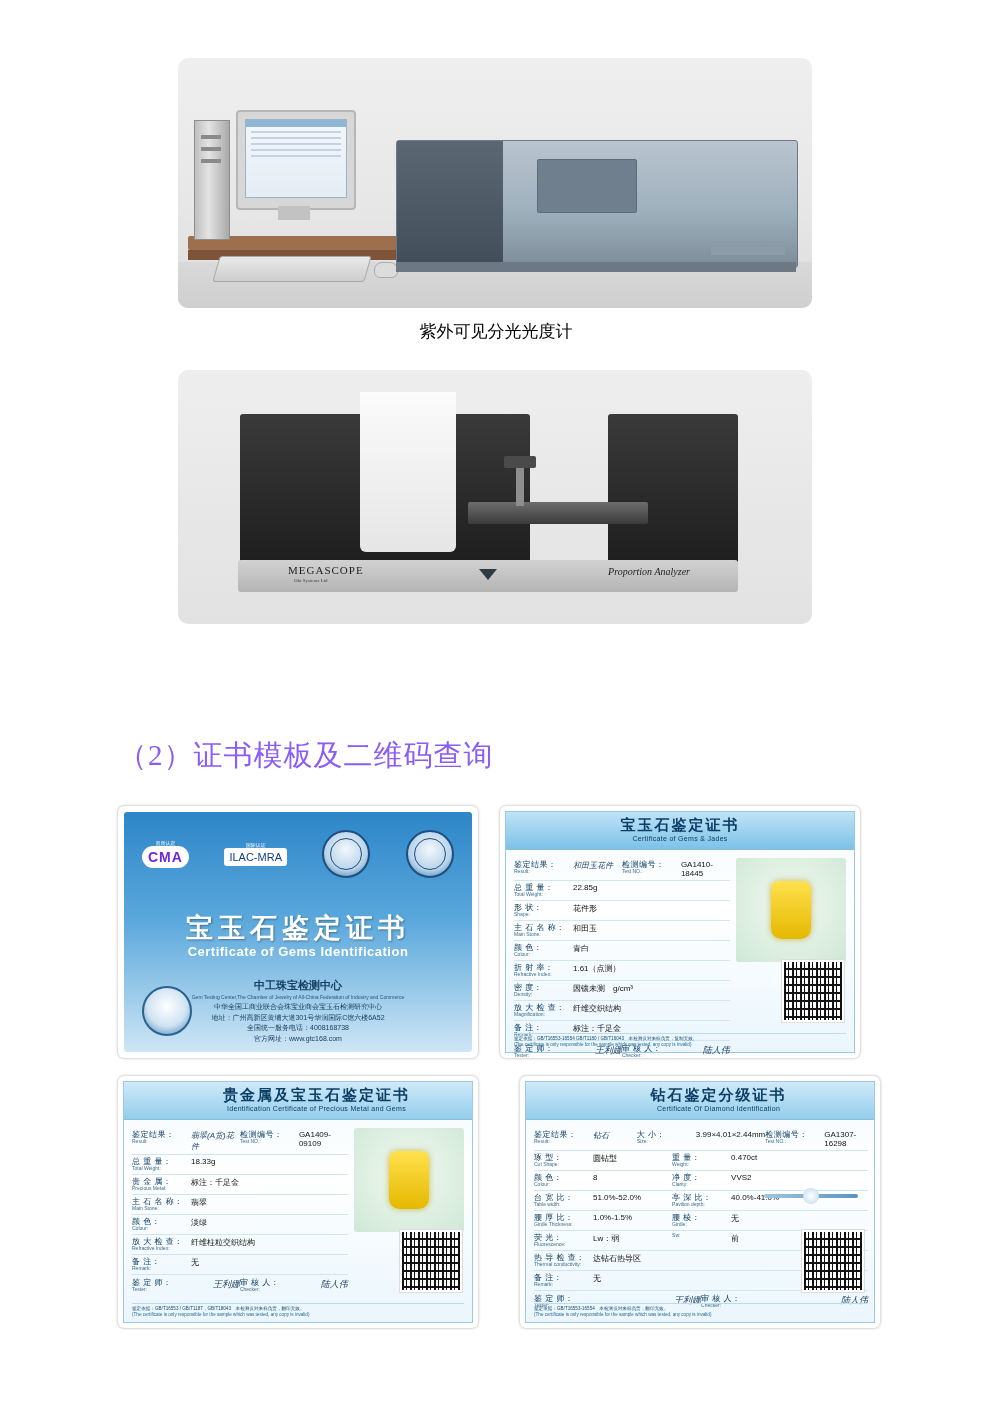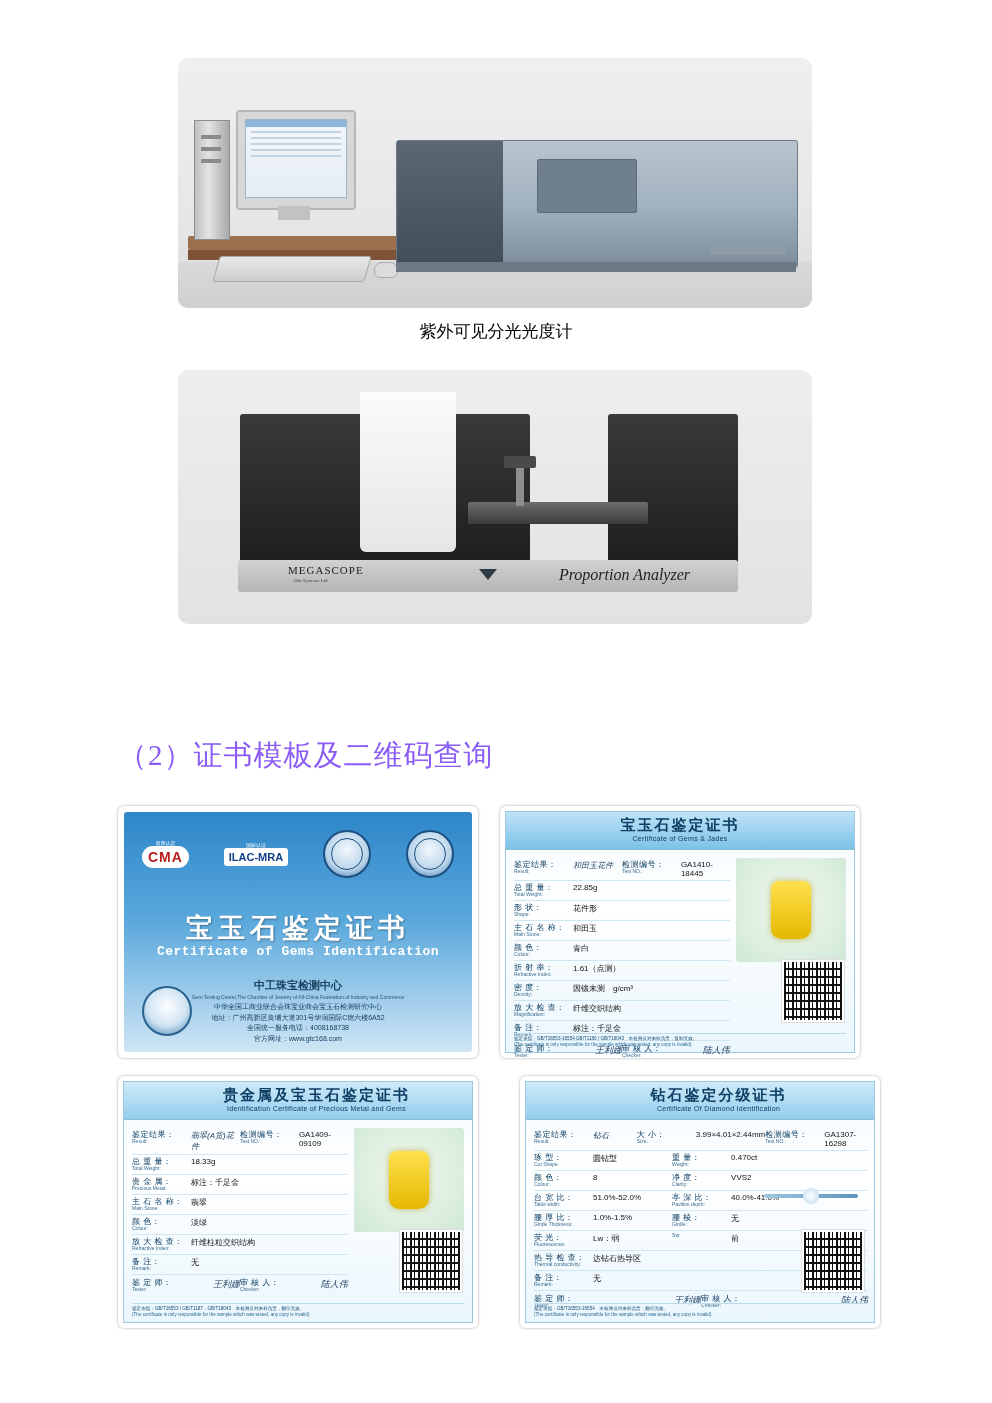--- a/index.html
+++ b/index.html
@@ -259,21 +259,21 @@
     left: 50px;
     top: 4px;
     font-size: 11px;
     letter-spacing: 1px;
     color: #1f1f1f;
   }
   .p2-brand-right {
     position: absolute;
     right: 48px;
     top: 6px;
-    font-size: 16px;
+    font-size: 10px;
     font-style: italic;
     color: #1f1f1f;
   }
   .p2-diamond {
     position: absolute;
     left: 50%;
     top: 9px;
     margin-left: -9px;
     width: 0; height: 0;
     border-left: 9px solid transparent;
@@ -341,34 +341,34 @@
   }
   .c1-mark {
     text-align: center;
     color: #fff;
     font-size: 5px;
     line-height: 1.3;
   }
   .c1-mark .big {
     display: inline-block;
     background: #ffffff;
-    color: #b91c1c;
+    color: #6d28d9;
     font-weight: bold;
     font-size: 14px;
     padding: 2px 6px;
     border-radius: 11px;
     letter-spacing: 1px;
   }
   .c1-mark .cnas {
     color: #123e8a;
     background: #fff;
     padding: 2px 5px;
     border-radius: 3px;
     font-size: 11px;
-    font-weight: bold;
+    font-weight: normal;
   }
   .c1-seal {
     width: 44px; height: 44px;
     border-radius: 50%;
     background: radial-gradient(circle at 50% 40%, #f2f7fc 0%, #b9d4ea 60%, #2e6fa8 100%);
     border: 2px solid #1d4f80;
     position: relative;
   }
   .c1-seal::after {
     content: "";
@@ -388,21 +388,21 @@
     font-weight: bold;
     letter-spacing: 5px;
     text-shadow: 1px 1px 2px rgba(0,0,0,.35);
   }
   .c1-title-en {
     position: absolute;
     left: 0; right: 0;
     top: 132px;
     text-align: center;
     color: #ffffff;
-    font-family: Liberation Mono, monospace;
+    font-family: Liberation Sans, sans-serif;
     font-size: 13px;
     font-weight: bold;
     letter-spacing: .5px;
   }
   .c1-org {
     position: absolute;
     left: 0; right: 0;
     top: 166px;
     text-align: center;
     color: #16405f;

